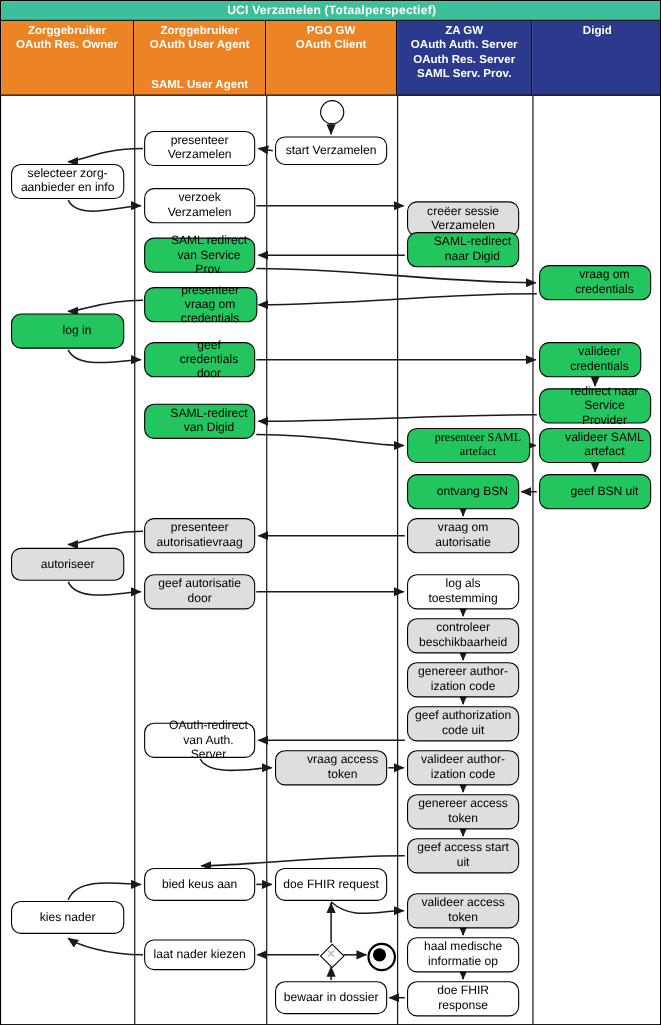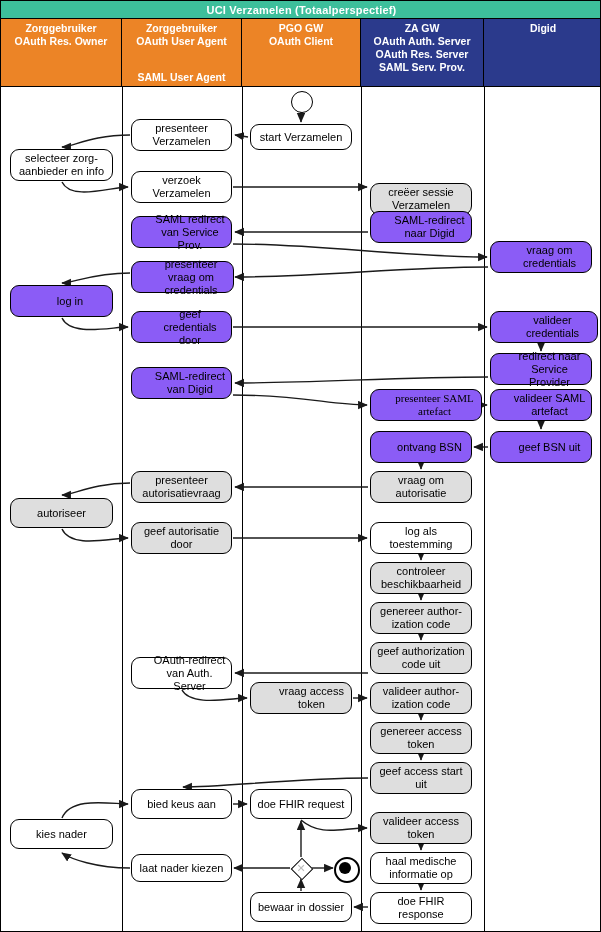--- a/index.html
+++ b/index.html
@@ -80,21 +80,21 @@
     font-size: 11px;
     line-height: 13px;
     color: #000;
     text-align: center;
     display: flex;
     align-items: center;
     justify-content: center;
     padding: 1px 3px;
     z-index: 4;
   }
-  .node.yellow { background: #8b5cf6; padding-left: 20px; }
+  .node.yellow { background: #22c55e; padding-left: 20px; }
   .node.grey   { background: #dedede; }
   .node.white  { background: #ffffff; }
 
   
   #start-node {
     position: absolute;
     width: 20px; height: 20px;
     border: 1.6px solid #000;
     border-radius: 50%;
     background: #fff;
@@ -317,21 +317,21 @@
       </div>
       <div class="node yellow" style="left: 130px; top: 260px; width: 103px; height: 32px;">
         <span>presenteer vraag om credentials</span>
       </div>
       <div class="node yellow" style="left: 9px; top: 284px; width: 103px; height: 32px;">
         <span>log in</span>
       </div>
       <div class="node yellow" style="left: 130px; top: 310px; width: 101px; height: 32px;">
         <span>geef credentials door</span>
       </div>
-      <div class="node yellow" style="left: 489px; top: 310px; width: 108px; height: 32px; text-align: center;">
+      <div class="node yellow" style="left: 489px; top: 310px; width: 93px; height: 32px; text-align: center;">
         <span>valideer credentials</span>
       </div>
       <div class="node yellow" style="left: 489px; top: 352px; width: 102px; height: 32px;">
         <span>redirect naar Service Provider</span>
       </div>
       <div class="node yellow" style="left: 130px; top: 366px; width: 101px; height: 32px;">
         <span>SAML-redirect van Digid</span>
       </div>
       <div class="node yellow" style="left: 369px; top: 388px; width: 112px; height: 32px; font-family: Liberation Serif, serif;">
         <span>presenteer SAML artefact</span>

